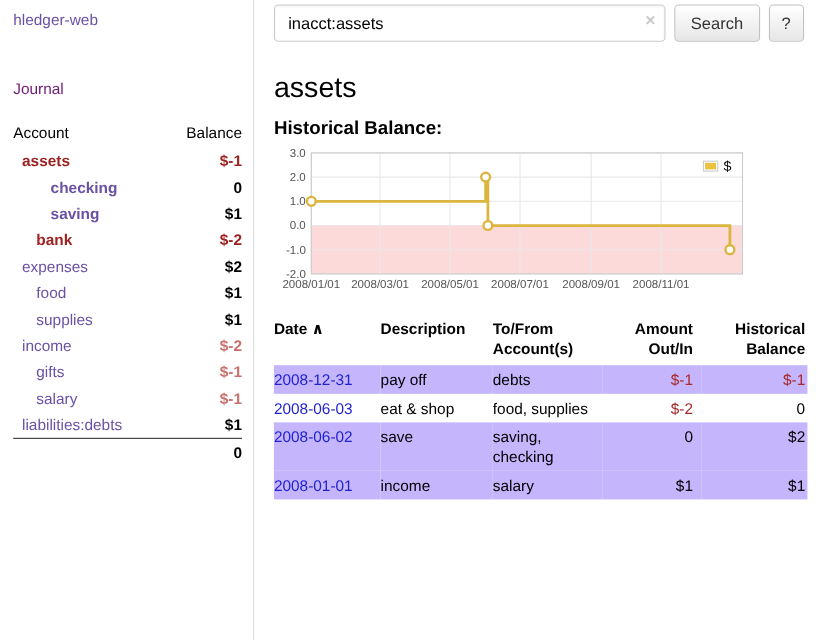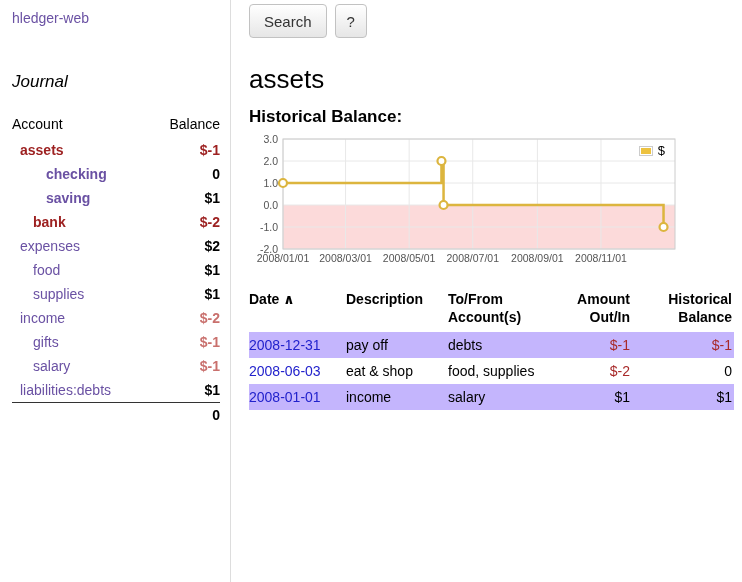--- a/index.html
+++ b/index.html
@@ -11,21 +11,21 @@
     font-size: 14px;
   }
   a { text-decoration: none; cursor: pointer; }
 
   .layout { display: flex; width: 100%; height: 100%; }
 
   
   .sidebar { flex: 0 0 231px; width: 231px; border-right: 1px solid #ddd; padding: 10px 10px 0 12px; }
   .brand { color: #6a51a3; font-size: 14px; display: inline-block; }
   .nav-journal-wrap { margin-top: 46px; }
-  .nav-journal { color: #000000; font-size: 17px; font-style: italic; }
+  .nav-journal { color: #701a75; font-size: 14px; }
 
   table.accounts { width: 100%; border-collapse: collapse; margin-top: 20px; }
   table.accounts th { font-weight: normal; text-align: left; padding: 4px 0 6px 0; }
   table.accounts th.bal-h { text-align: right; }
   table.accounts td { padding: 3px 0; line-height: 18px; }
   td.bal { text-align: right; font-weight: bold; }
   a.acct { color: #6a51a3; }
   a.acct.bold { font-weight: bold; }
   .neg-strong { color: #9d2121; }
   a.acct.neg-strong { color: #9d2121; }
@@ -144,20 +144,24 @@
           <td></td>
           <td class="bal">0</td>
         </tr>
       </tfoot>
     </table>
   </aside>
 
   <main class="main">
 
     <form class="search-row">
+      <div class="search-box">
+        <input type="text" class="search-input" value="inacct:assets" style="">
+        <span class="clear-x">×</span>
+      </div>
       <button type="button" class="btn">Search</button>
       <button type="button" class="btn btn-help">?</button>
     </form>
 
     <h2 class="acct-heading">assets</h2>
 
     <div class="chart-label">Historical Balance:</div>
 
     <div class="chart-wrap">
       <svg width="436" height="140" viewBox="0 0 436 140">
@@ -228,20 +232,27 @@
             <td class="num neg">$-1</td>
           </tr>
           <tr>
             <td><a class="date-link">2008-06-03</a></td>
             <td>eat &amp; shop</td>
             <td>food, supplies</td>
             <td class="num neg">$-2</td>
             <td class="num">0</td>
           </tr>
           <tr class="stripe">
+            <td><a class="date-link">2008-06-02</a></td>
+            <td>save</td>
+            <td>saving, checking</td>
+            <td class="num">0</td>
+            <td class="num">$2</td>
+          </tr>
+          <tr class="stripe">
             <td><a class="date-link">2008-01-01</a></td>
             <td>income</td>
             <td>salary</td>
             <td class="num">$1</td>
             <td class="num">$1</td>
           </tr>
         </tbody>
     </table>
   </main>
 

